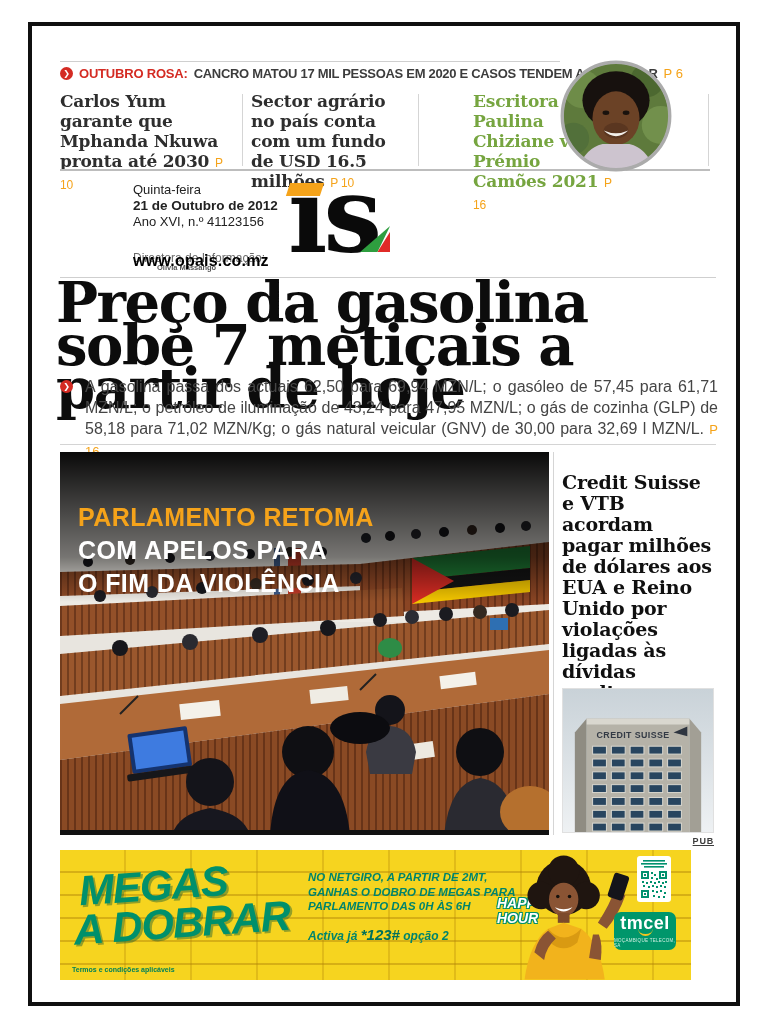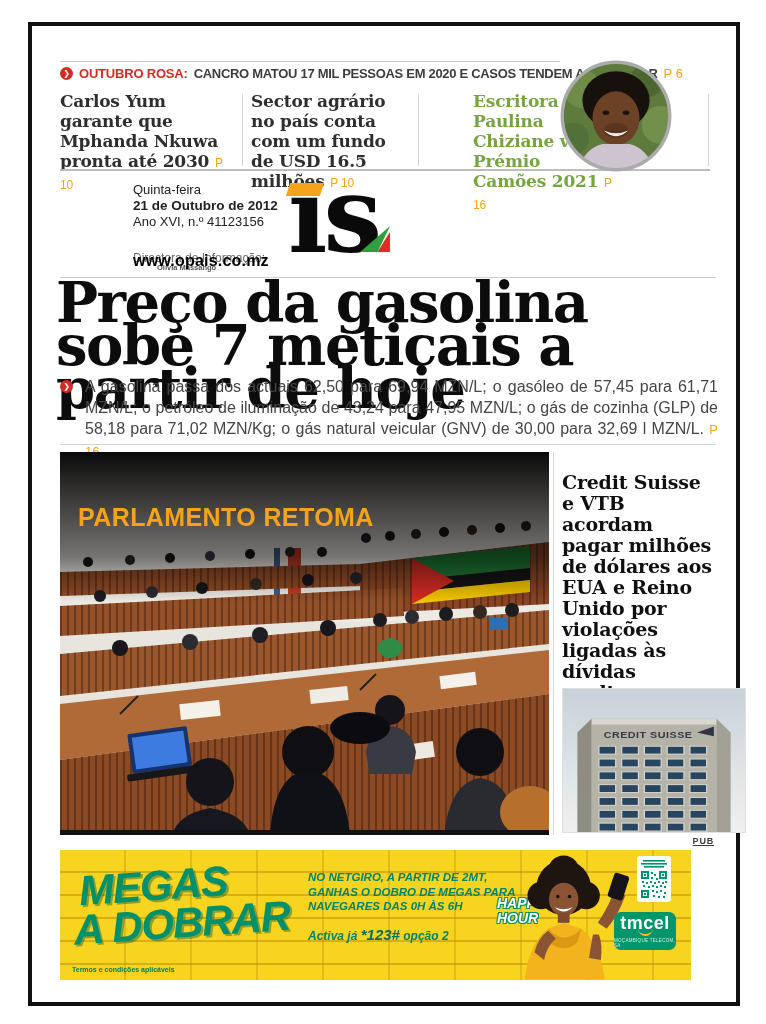--- a/index.html
+++ b/index.html
@@ -72,21 +72,21 @@
   .parl svg{display:block;width:100%;height:100%;}
   .parl-text{position:absolute;left:18px;top:11px;font-size:25px;line-height:33px;
              font-weight:800;letter-spacing:0.4px;color:#fff;margin-top:38px;}
   .parl-text .l1{color:#F5A31A;}
 
   
   .side-vl{left:553px;top:452px;height:383px;}
   .side-head{position:absolute;left:562px;top:472px;width:150px;
              font-size:19px;line-height:21px;font-weight:bold;color:#101010;letter-spacing:-0.2px;}
   .side-head .pref{font-family:"Liberation Sans",sans-serif;font-size:13px;}
-  .cs{position:absolute;left:562px;top:688px;width:184px;height:145px;border:1px solid #E0E0E0;box-sizing:border-box;}
+  .cs{position:absolute;left:562px;top:688px;width:152px;height:145px;border:1px solid #E0E0E0;box-sizing:border-box;}
   .cs svg{display:block;width:100%;height:100%;}
 
   .pub{position:absolute;left:640px;top:836px;width:74px;text-align:right;
        font-size:9px;font-weight:bold;letter-spacing:0.8px;color:#3D3D3D;text-decoration:underline;}
 
   
   .ad{position:absolute;left:60px;top:850px;width:631px;height:130px;overflow:hidden;
       background-color:#F6D41F;
       background-image:
         repeating-linear-gradient(to bottom, transparent 0 21px, rgba(176,130,8,0.45) 21px 23px),
@@ -296,20 +296,22 @@
       <circle cx="330" cy="258" r="15" fill="#14141A"></circle>
       <path d="M306,300 Q310,276 330,274 Q352,276 356,300 L352,322 L310,322 Z" fill="#3A3A42"></path>
 
       <ellipse cx="300" cy="276" rx="30" ry="16" fill="#0C0C10"></ellipse>
 
       <rect width="489" height="150" fill="url(#fadeTop)"></rect>
       <rect y="378" width="489" height="5" fill="#111"></rect>
     </svg>
     <div class="parl-text">
       <div class="l1">PARLAMENTO RETOMA</div>
+      <div>COM APELOS PARA</div>
+      <div>O FIM DA VIOLÊNCIA</div>
     </div>
   </div>
 
   <div class="vline side-vl"></div>
 
   <div class="side-head serif">
     <span>Credit Suisse e VTB acordam pagar milhões de dólares aos EUA e Reino Unido por violações ligadas às dívidas ocultas</span>
     <span class="pref">P 9</span>
   </div>
 
@@ -371,21 +373,21 @@
   <div class="pub">PUB</div>
 
   <div class="ad">
     <div class="ad-title">
       <div>MEGAS</div>
       <div class="t2">A DOBRAR</div>
     </div>
     <div class="ad-body">
       <div>NO NETGIRO,  A PARTIR DE 2MT,</div>
       <div>GANHAS O DOBRO DE MEGAS PARA</div>
-      <div>NAVEGARES DAS 0H ÀS 6H</div>
+      <div>PARLAMENTO DAS 0H ÀS 6H</div>
     </div>
     <div class="ad-cta">
       <span>Activa já</span>
       <span class="code">*123#</span>
       <span>opção 2</span>
     </div>
     <div class="happy">
       <div>HAPPY</div>
       <div>HOUR</div>
     </div>

